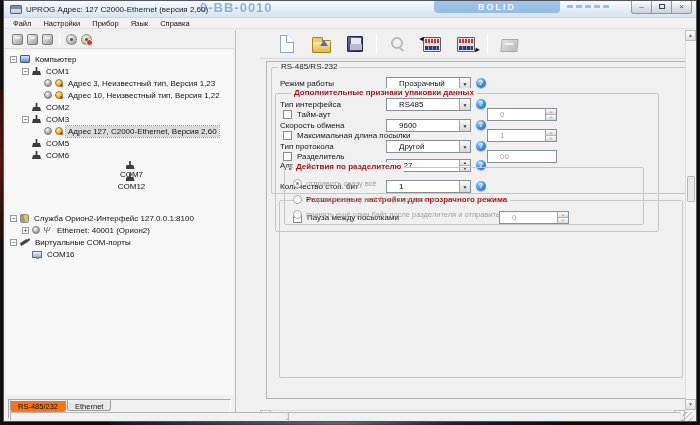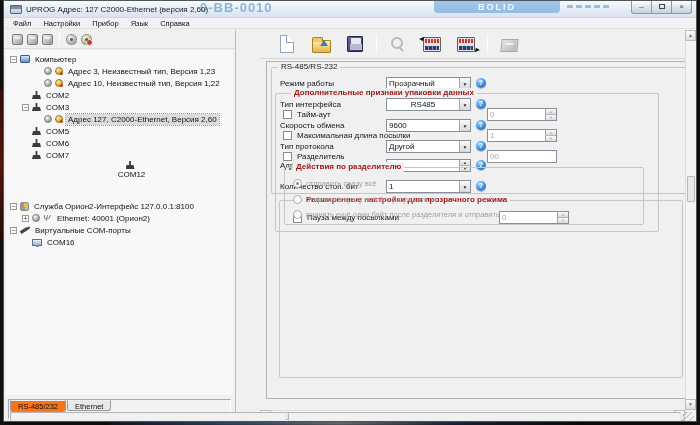--- a/index.html
+++ b/index.html
@@ -121,21 +121,21 @@
   .ti-prog{width:17px;height:13px;margin-top:3px;background:linear-gradient(135deg,#d9d9d9,#8c8c8c);border:1px solid #6f6f6f;transform:skewX(-6deg);}
   .ti-prog::after{content:"";position:absolute;left:3px;top:3px;width:8px;height:2px;background:#f2f2f2;}
 
   
   .form-wrap{position:absolute;left:6px;top:31px;right:10px;bottom:22px;border:1px solid #b3b3b3;background:#f0f0f0;}
   .groupbox{position:absolute;border:1px solid #c6c6c6;border-radius:2px;}
   .legend{position:absolute;top:-6px;background:#f0f0f0;padding:0 3px;font-size:8px;color:#1a1a1a;white-space:nowrap;line-height:10px;}
   .legend.red{color:#9b1414;font-weight:bold;}
   .flabel{position:absolute;font-size:8px;color:#141414;white-space:nowrap;line-height:12px;}
   .ctrl{position:absolute;height:13px;background:#fff;border:1px solid #898f98;display:flex;font-size:8px;}
-  .ctrl .val{flex:1;padding:1px 2px;line-height:10px;color:#111;white-space:nowrap;overflow:hidden;}
+  .ctrl .val{flex:1;padding:1px 12px;line-height:10px;color:#111;white-space:nowrap;overflow:hidden;}
   .ctrl.disabled .val{color:#a6a6a6;}
   .dd-btn{flex:none;width:11px;border-left:1px solid #a5a5a5;background:linear-gradient(#fafafa,#d8d8d8);
     display:flex;align-items:center;justify-content:center;font-size:5px;color:#333;}
   .spin-btns{flex:none;width:11px;display:flex;flex-direction:column;border-left:1px solid #a5a5a5;}
   .spin-btns span{flex:1;background:linear-gradient(#fbfbfb,#dadada);font-size:4px;line-height:5px;text-align:center;color:#333;}
   .spin-btns span:first-child{border-bottom:1px solid #b5b5b5;}
   .ctrl.disabled .spin-btns span{color:#b3b3b3;}
   .help{position:absolute;width:10px;height:10px;border-radius:50%;color:#fff;font-size:7px;font-weight:bold;
     text-align:center;line-height:10px;
     background:radial-gradient(circle at 35% 28%,#a6d2ff,#3b8de0 55%,#145bb0);box-shadow:0 1px 1px rgba(0,0,0,.25);}
@@ -211,20 +211,25 @@
           <span class="sbtn">
             <i class="ic-gear colored"></i>
           </span>
         </div>
       <div class="tree">
           <div class="tree-row" style="padding-left: 4px;">
             <span class="exp">−</span>
             <i class="ic ic-computer"></i>
             <span class="tree-label">Компьютер</span>
           </div>
+          <div class="tree-row" style="padding-left: 16px;">
+            <span class="exp">−</span>
+            <i class="ic ic-com-port"></i>
+            <span class="tree-label">COM1</span>
+          </div>
           <div class="tree-row" style="padding-left: 38px;">
             <i class="ic ic-led"></i>
             <i class="ic ic-device"></i>
             <span class="tree-label">Адрес 3, Неизвестный тип, Версия 1,23</span>
           </div>
           <div class="tree-row" style="padding-left: 38px;">
             <i class="ic ic-led"></i>
             <i class="ic ic-device"></i>
             <span class="tree-label">Адрес 10, Неизвестный тип, Версия 1,22</span>
           </div>
@@ -243,21 +248,21 @@
             <span class="tree-label selected">Адрес 127, C2000-Ethernet, Версия 2,60</span>
           </div>
           <div class="tree-row" style="padding-left: 26px;">
             <i class="ic ic-com-port"></i>
             <span class="tree-label">COM5</span>
           </div>
           <div class="tree-row" style="padding-left: 26px;">
             <i class="ic ic-com-port"></i>
             <span class="tree-label">COM6</span>
           </div>
-          <div class="tree-row" style="padding-left: 26px;">
+          <div class="tree-row" style="padding-left: 26px; flex-direction: column;">
             <i class="ic ic-com-port"></i>
             <span class="tree-label">COM7</span>
           </div>
           <div class="tree-row" style="padding-left: 26px; flex-direction: column;">
             <i class="ic ic-com-port"></i>
             <span class="tree-label">COM12</span>
           </div>
           <div class="tree-row" style="padding-left: 4px; margin-top: 27px;">
             <span class="exp">−</span>
             <i class="ic ic-service"></i>
@@ -318,21 +323,21 @@
         <div class="groupbox" style="left:4px;top:5px;width:416px;height:127px;">
           <span class="legend" style="left:6px;">RS-485/RS-232</span>
           <div id="rs-body">
               <span class="flabel" style="left: 8px; top: 10px;">Режим работы</span>
               <div class="ctrl" style="left: 114px; top: 9px; width: 85px;">
                 <span class="val">Прозрачный</span>
                 <span class="dd-btn">▼</span>
               </div>
               <span class="help" style="left: 204px; top: 10px;">?</span>
               <span class="flabel" style="left: 8px; top: 31px;">Тип интерфейса</span>
-              <div class="ctrl" style="left: 114px; top: 30px; width: 85px; text-align: center;">
+              <div class="ctrl" style="left: 114px; top: 30px; width: 85px;">
                 <span class="val">RS485</span>
                 <span class="dd-btn">▼</span>
               </div>
               <span class="help" style="left: 204px; top: 31px;">?</span>
               <span class="flabel" style="left: 8px; top: 52px;">Скорость обмена</span>
               <div class="ctrl" style="left: 114px; top: 51px; width: 85px;">
                 <span class="val">9600</span>
                 <span class="dd-btn">▼</span>
               </div>
               <span class="help" style="left: 204px; top: 52px;">?</span>

